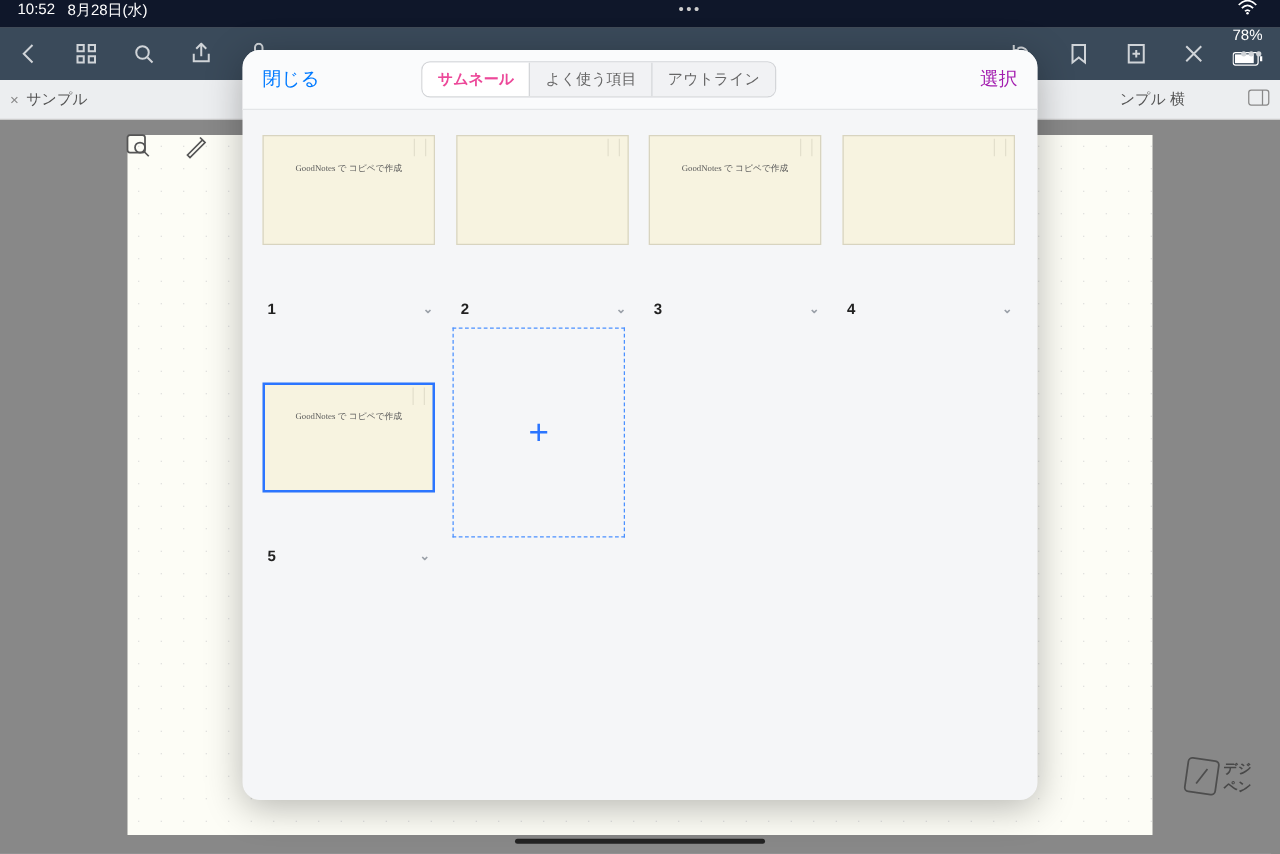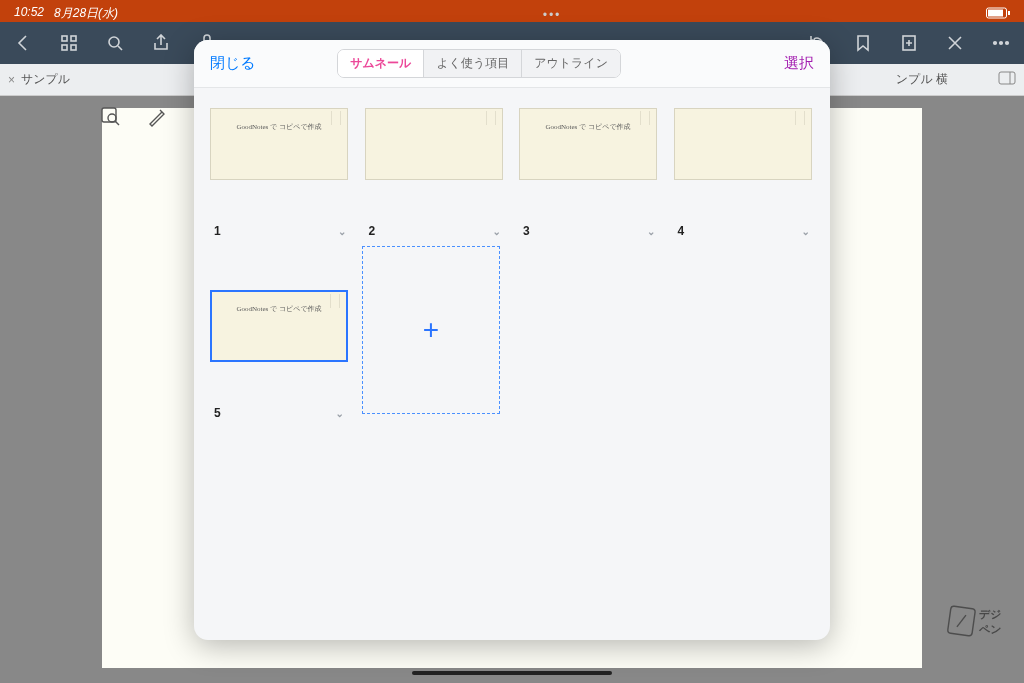--- a/index.html
+++ b/index.html
@@ -8,27 +8,26 @@
     height: 683px;
     overflow: hidden;
     font-family: -apple-system, "Hiragino Sans", sans-serif;
     background: #808080;
     position: relative;
   }
 
   
   .status-bar {
     height: 22px;
-    background: #c2410c;
+    background: #0f172a;
     color: #fff;
     display: flex;
-    align-items: flex-end;
+    align-items: flex-start;
     padding: 0 14px;
     font-size: 12px;
-    font-style: italic;
   }
   .status-bar .left { display: flex; gap: 10px; }
   .status-bar .center { flex: 1; text-align: center; letter-spacing: 2px; color: #ccc; }
   .status-bar .right { display: flex; align-items: center; gap: 6px; flex-direction: column; }
 
   
   .toolbar {
     height: 42px;
     background: #3a4a5a;
     display: flex;
@@ -124,21 +123,21 @@
     padding: 20px 16px;
   }
   .thumb-grid {
     display: grid;
     grid-template-columns: repeat(4, 1fr);
     gap: 14px 14px;
   }
   .thumb-cell { }
   .thumb {
     width: 138px;
-    height: 72px;
+    height: 88px;
     background: #f7f3e0;
     border: 1px solid #d8d4c0;
     position: relative;
     display: flex;
     align-items: center;
     justify-content: center;
   }
   .thumb.selected { border: 2px solid #2b75ff; }
   .thumb .bm {
     position: absolute; top: 2px; right: 6px;

